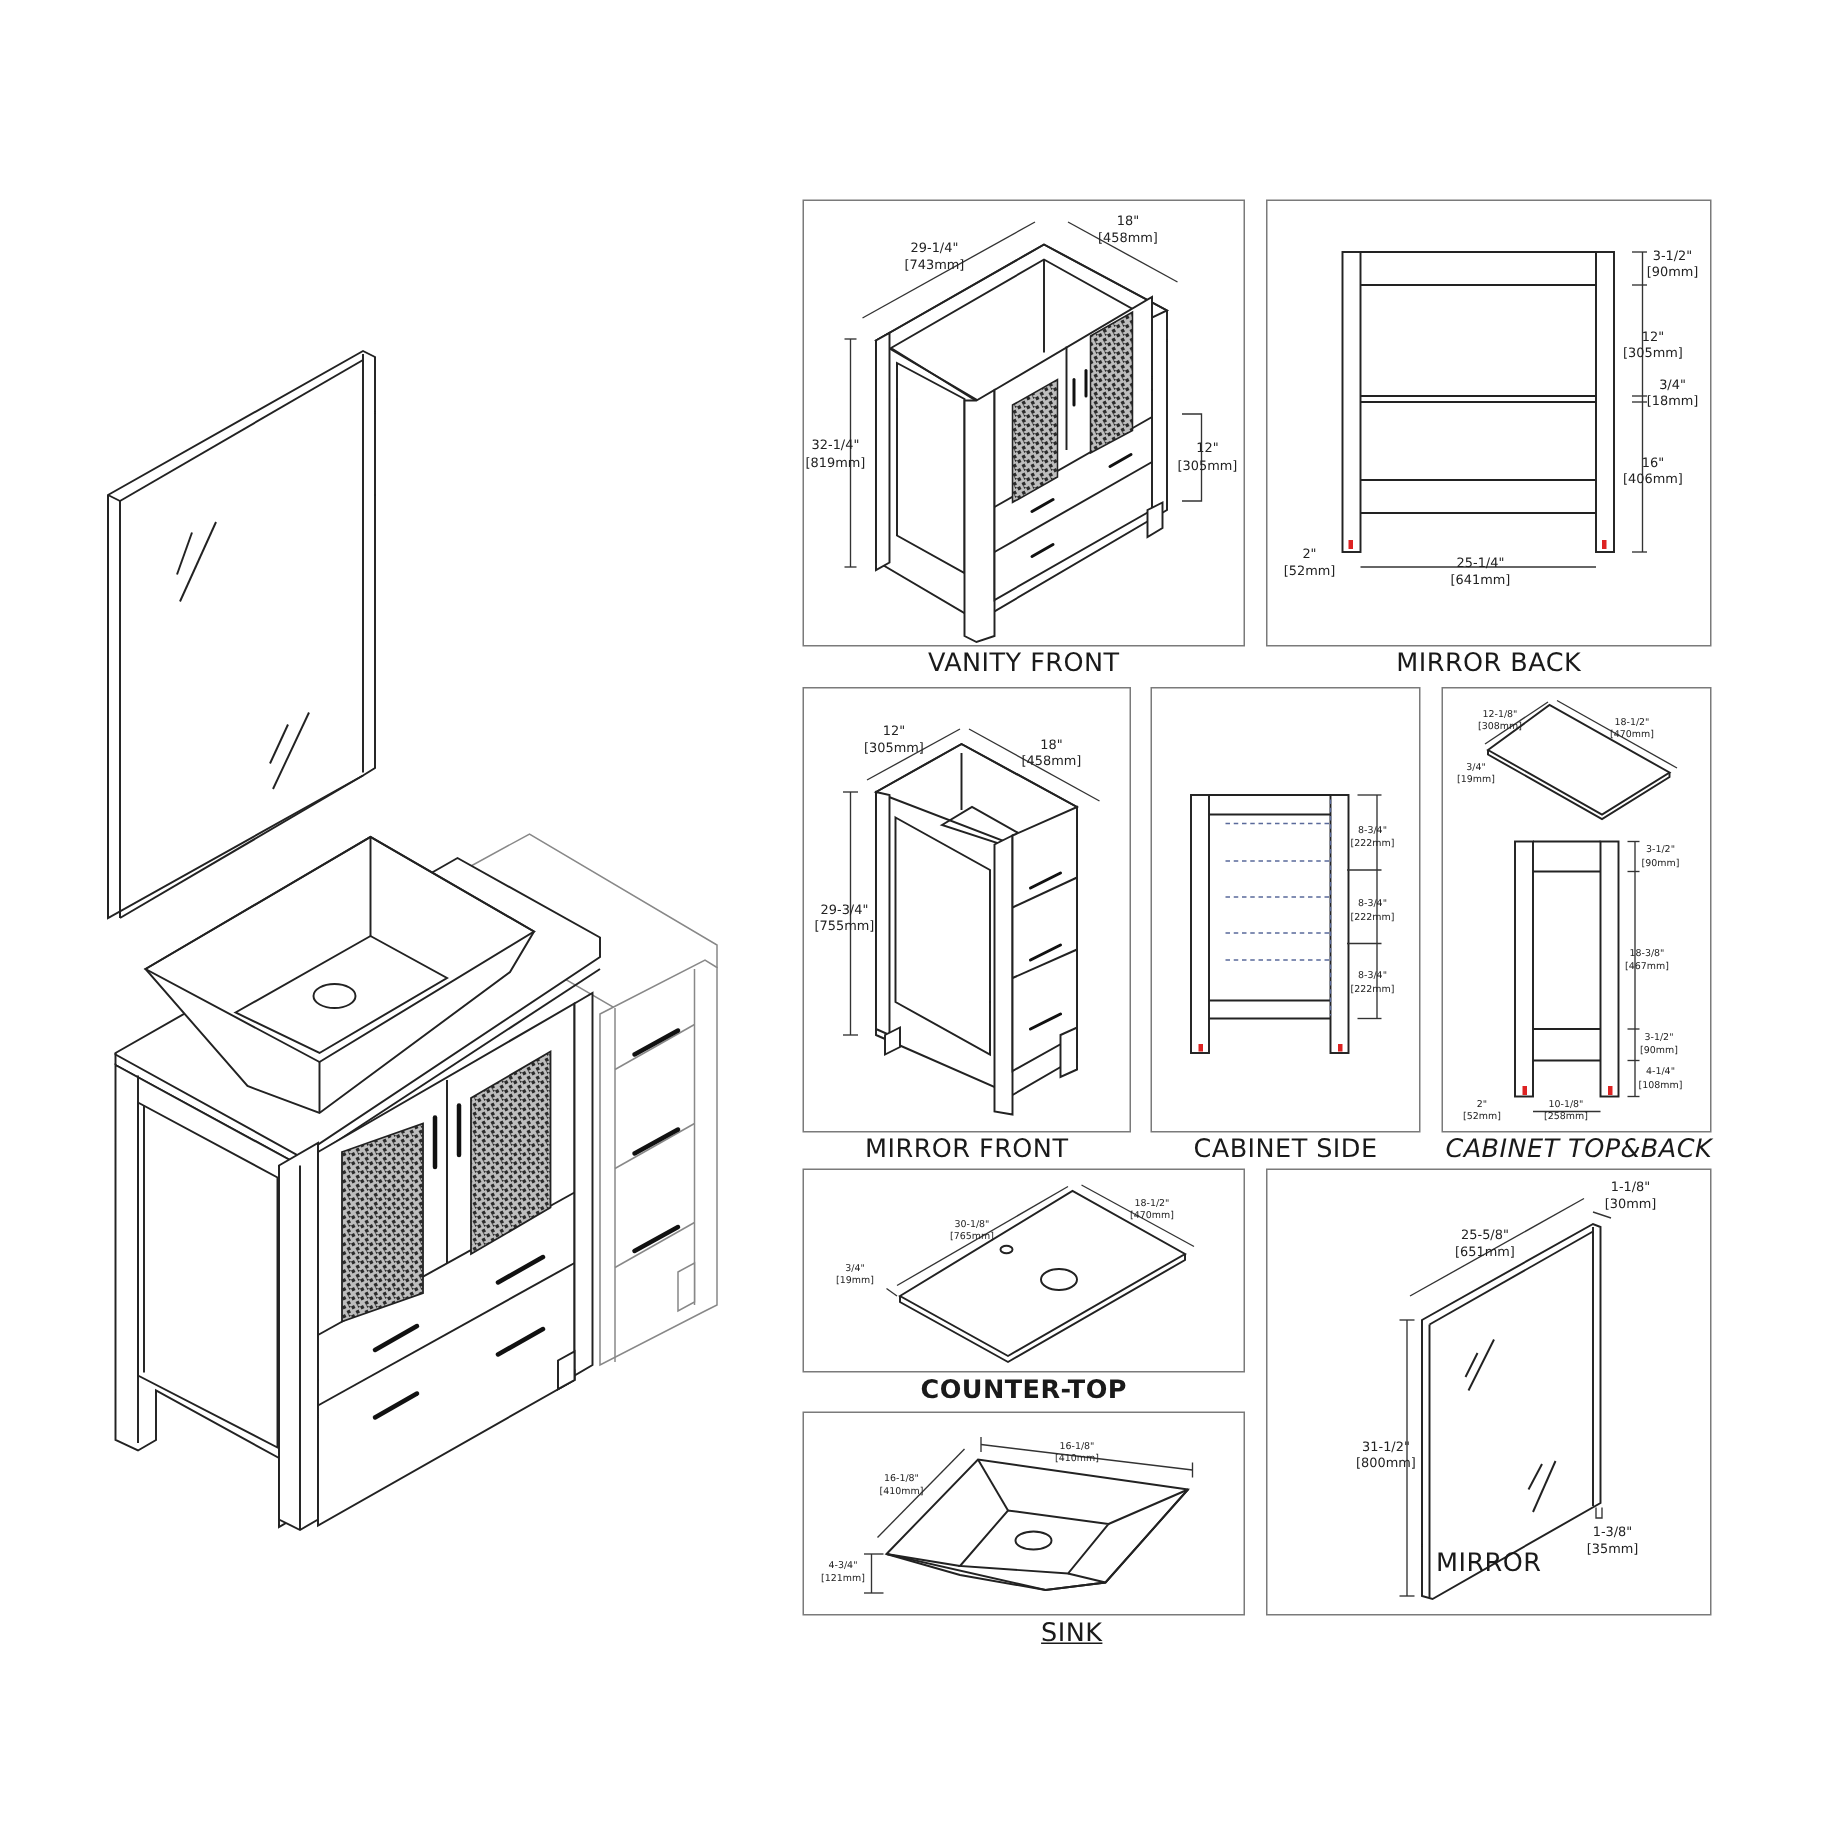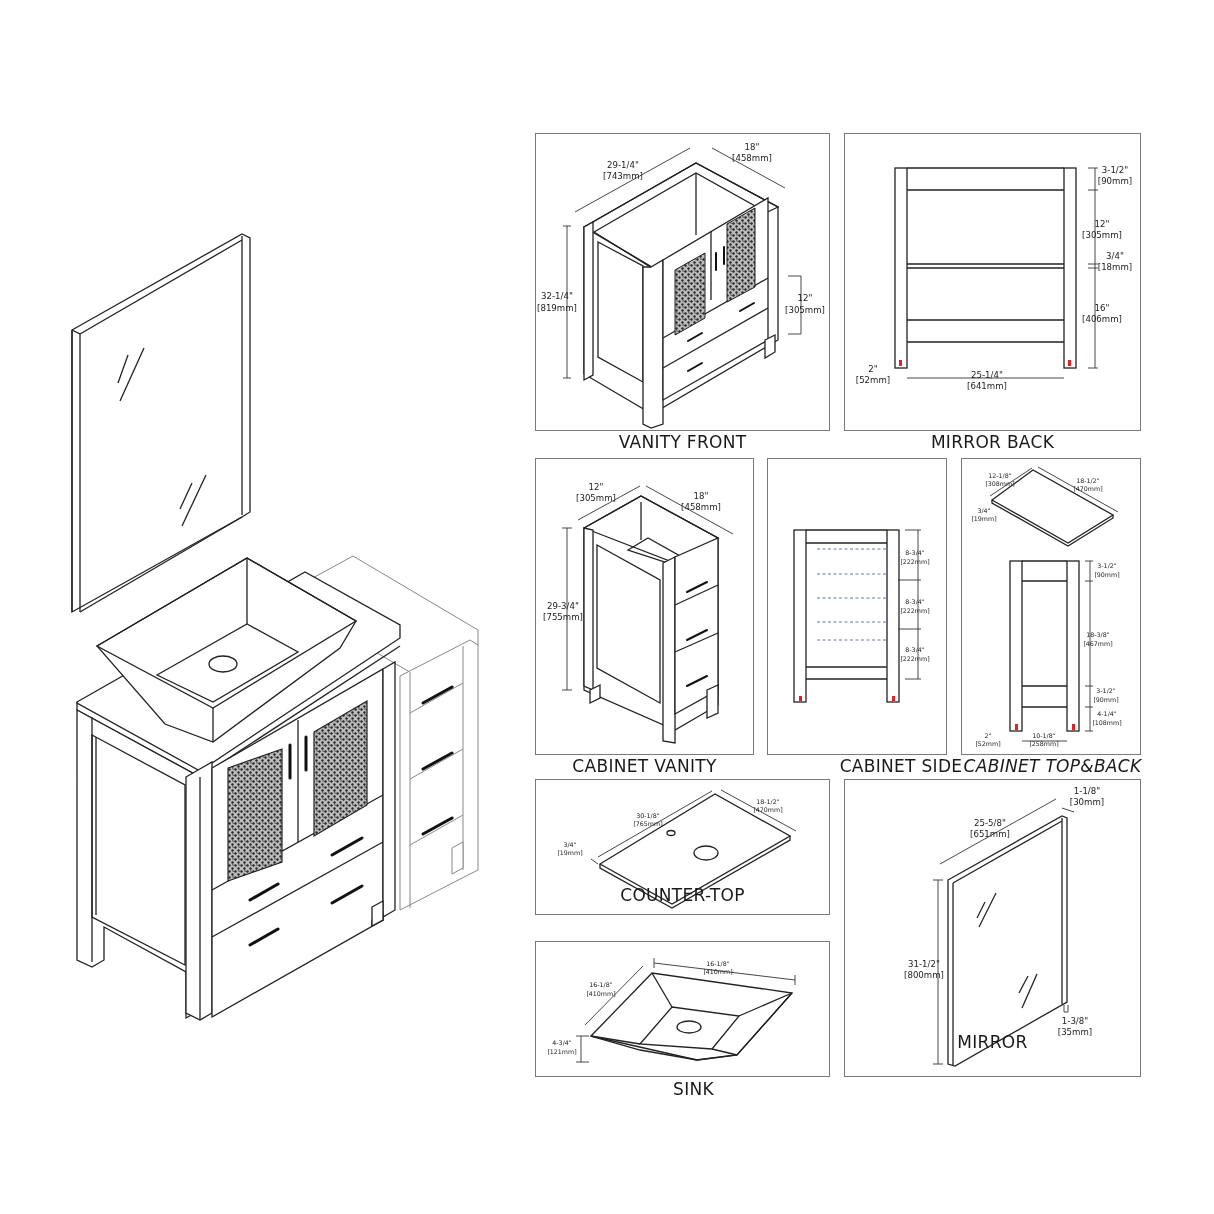--- a/index.html
+++ b/index.html
@@ -195,21 +195,21 @@
   <line class="dim" x1="567" y1="528" x2="567" y2="690"></line>
   <line class="dim" x1="562" y1="528" x2="572" y2="528"></line>
   <line class="dim" x1="562" y1="690" x2="572" y2="690"></line>
   <text class="dimtxt" x="596" y="490">12"</text>
   <text class="dimtxt" x="596" y="501">[305mm]</text>
   <text class="dimtxt" x="701" y="499">18"</text>
   <text class="dimtxt" x="701" y="510">[458mm]</text>
   <text class="dimtxt" x="563" y="609">29-3/4"</text>
   <text class="dimtxt" x="563" y="620">[755mm]</text>
 </svg>
-<div class="caption" style="left:535px;top:756px;width:219px;">CABINET VANITY</div>
+<div class="caption" style="left:535px;top:756px;width:219px;">MIRROR FRONT</div>
 
 <div class="panel" style="left:767px;top:458px;width:180px;height:297px;"></div>
 <svg width="1214" height="1214" viewBox="0 0 1214 1214">
   <rect class="lnf" x="794" y="530" width="12" height="172"></rect>
   <rect class="lnf" x="887" y="530" width="12" height="172"></rect>
   <line class="ln" x1="806" y1="530" x2="887" y2="530"></line>
   <line class="ln" x1="806" y1="543" x2="887" y2="543"></line>
   <line class="ln" x1="806" y1="667" x2="887" y2="667"></line>
   <line class="ln" x1="806" y1="679" x2="887" y2="679"></line>
   <polyline class="dash" points="817,549 887,549 M817,549 L817,572 L887,572"></polyline>
@@ -225,21 +225,21 @@
   <line class="dim" x1="898" y1="580" x2="921" y2="580"></line>
   <line class="dim" x1="898" y1="629" x2="921" y2="629"></line>
   <line class="dim" x1="905" y1="679" x2="921" y2="679"></line>
   <text class="dimtxt-s" x="915" y="555">8-3/4"</text>
   <text class="dimtxt-s" x="915" y="564">[222mm]</text>
   <text class="dimtxt-s" x="915" y="604">8-3/4"</text>
   <text class="dimtxt-s" x="915" y="613">[222mm]</text>
   <text class="dimtxt-s" x="915" y="652">8-3/4"</text>
   <text class="dimtxt-s" x="915" y="661">[222mm]</text>
 </svg>
-<div class="caption" style="left:811px;top:756px;width:180px;">CABINET SIDE</div>
+<div class="caption" style="left:767px;top:756px;width:180px;">CABINET SIDE</div>
 
 <div class="panel" style="left:961px;top:458px;width:180px;height:297px;"></div>
 <svg width="1214" height="1214" viewBox="0 0 1214 1214">
   <polygon class="lnf" points="992,500 1033,470 1113,515 1068,543"></polygon>
   <polyline class="ln" points="992,500 992,503 1068,546 1113,518 1113,515"></polyline>
   <line class="dim" x1="990" y1="496" x2="1032" y2="468"></line>
   <line class="dim" x1="1038" y1="467" x2="1118" y2="512"></line>
   <rect class="lnf" x="1010" y="561" width="12" height="170"></rect>
   <rect class="lnf" x="1067" y="561" width="12" height="170"></rect>
   <line class="ln" x1="1022" y1="561" x2="1067" y2="561"></line>
@@ -285,21 +285,21 @@
   <line class="dim" x1="598" y1="857" x2="712" y2="791"></line>
   <line class="dim" x1="721" y1="790" x2="796" y2="831"></line>
   <line class="dim" x1="591" y1="859" x2="598" y2="864"></line>
   <text class="dimtxt-s" x="648" y="818">30-1/8"</text>
   <text class="dimtxt-s" x="648" y="826">[765mm]</text>
   <text class="dimtxt-s" x="768" y="804">18-1/2"</text>
   <text class="dimtxt-s" x="768" y="812">[470mm]</text>
   <text class="dimtxt-s" x="570" y="847">3/4"</text>
   <text class="dimtxt-s" x="570" y="855">[19mm]</text>
 </svg>
-<div class="caption" style="left:535px;top:885px;width:295px;">COUNTER-TOP</div>
+<div class="caption" style="left:535px;top:917px;width:295px;font-weight:bold;">COUNTER-TOP</div>
 
 <div class="panel" style="left:535px;top:941px;width:295px;height:136px;"></div>
 <svg width="1214" height="1214" viewBox="0 0 1214 1214">
   <polygon class="lnf" points="591,1036 652,973 792,993 737,1055 697,1060"></polygon>
   <polyline class="ln" points="591,1036 640,1050 697,1060 737,1055 792,993"></polyline>
   <polygon class="ln" points="640,1044 672,1007 739,1016 712,1049"></polygon>
   <line class="ln" x1="652" y1="973" x2="672" y2="1007"></line>
   <line class="ln" x1="792" y1="993" x2="739" y2="1016"></line>
   <line class="ln" x1="591" y1="1036" x2="640" y2="1044"></line>
   <line class="ln" x1="737" y1="1055" x2="712" y2="1049"></line>
@@ -311,21 +311,21 @@
   <line class="dim" x1="581" y1="1036" x2="581" y2="1062"></line>
   <line class="dim" x1="576" y1="1036" x2="589" y2="1036"></line>
   <line class="dim" x1="576" y1="1062" x2="589" y2="1062"></line>
   <text class="dimtxt-s" x="718" y="966">16-1/8"</text>
   <text class="dimtxt-s" x="718" y="974">[410mm]</text>
   <text class="dimtxt-s" x="601" y="987">16-1/8"</text>
   <text class="dimtxt-s" x="601" y="996">[410mm]</text>
   <text class="dimtxt-s" x="562" y="1045">4-3/4"</text>
   <text class="dimtxt-s" x="562" y="1054">[121mm]</text>
 </svg>
-<div class="caption" style="left:546px;top:1079px;width:295px;">SINK</div>
+<div class="caption" style="left:567px;top:1079px;width:295px;text-decoration:underline;">SINK</div>
 
 <div class="panel" style="left:844px;top:779px;width:297px;height:298px;"></div>
 <svg width="1214" height="1214" viewBox="0 0 1214 1214">
   <polygon class="lnf" points="948,880 1062,816 1067,818 1067,1002 955,1066 948,1064"></polygon>
   <line class="ln" x1="953" y1="883" x2="953" y2="1065"></line>
   <line class="ln" x1="953" y1="883" x2="1062" y2="821"></line>
   <line class="ln" x1="1062" y1="818" x2="1062" y2="1004"></line>
   <line class="ln" x1="977" y1="918" x2="985" y2="902"></line>
   <line class="ln" x1="979" y1="927" x2="996" y2="893"></line>
   <line class="ln" x1="1019" y1="993" x2="1028" y2="976"></line>

